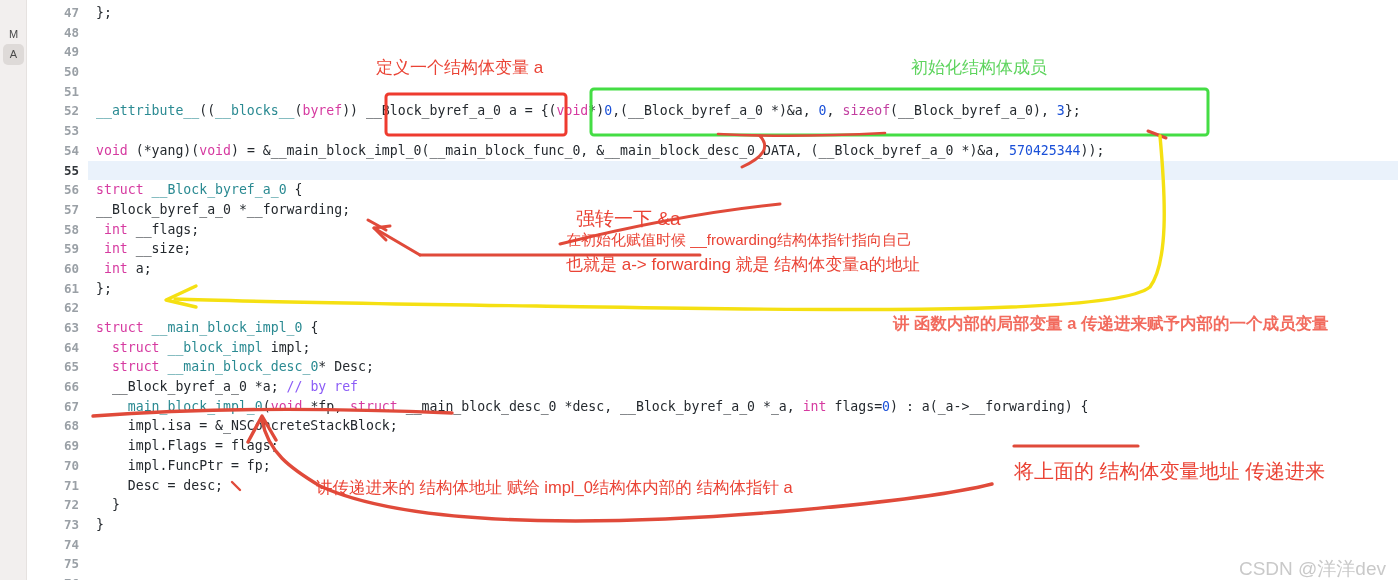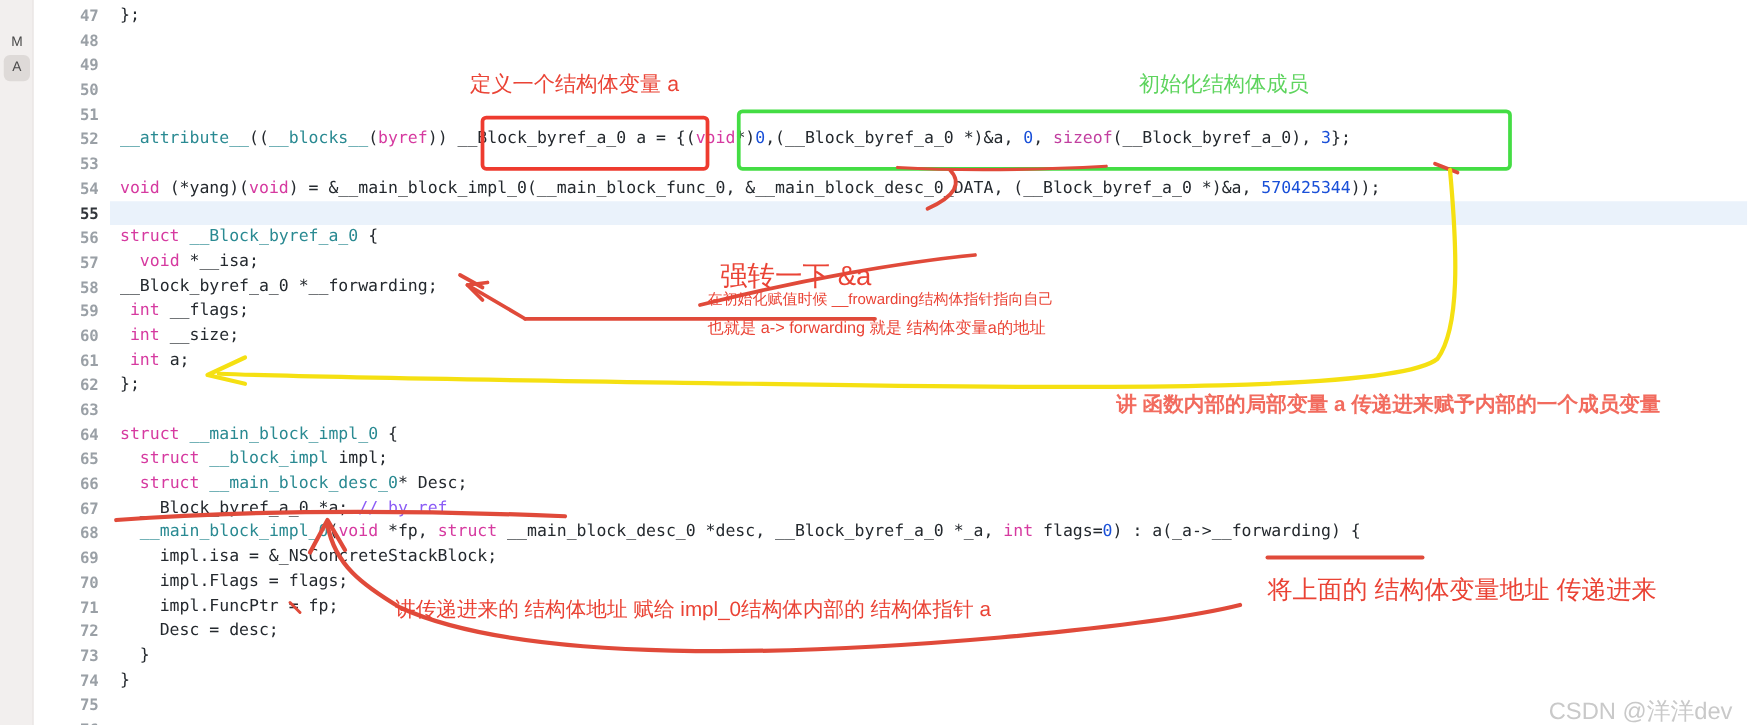--- a/index.html
+++ b/index.html
@@ -162,21 +162,20 @@
         <div class="cl"><span class="pl">};</span></div>
         <div class="cl">&nbsp;</div>
         <div class="cl">&nbsp;</div>
         <div class="cl">&nbsp;</div>
         <div class="cl">&nbsp;</div>
         <div class="cl"><span class="ty">__attribute__</span><span class="pl">((</span><span class="ty">__blocks__</span><span class="pl">(</span><span class="kw">byref</span><span class="pl">)) __Block_byref_a_0 a = {(</span><span class="kw">void</span><span class="pl">*)</span><span class="num">0</span><span class="pl">,(__Block_byref_a_0 *)&amp;a, </span><span class="num">0</span><span class="pl">, </span><span class="fn">sizeof</span><span class="pl">(__Block_byref_a_0), </span><span class="num">3</span><span class="pl">};</span></div>
         <div class="cl">&nbsp;</div>
         <div class="cl"><span class="kw">void</span><span class="pl"> (*yang)(</span><span class="kw">void</span><span class="pl">) = &amp;__main_block_impl_0(__main_block_func_0, &amp;__main_block_desc_0_DATA, (__Block_byref_a_0 *)&amp;a, </span><span class="num">570425344</span><span class="pl">));</span></div>
         <div class="cl current-line">&nbsp;</div>
         <div class="cl"><span class="kw">struct</span><span class="pl"> </span><span class="ty">__Block_byref_a_0</span><span class="pl"> {</span></div>
-        <div class="cl"><span class="pl">  </span><span class="kw">void</span><span class="pl"> *__isa;</span></div>
         <div class="cl"><span class="pl">__Block_byref_a_0 *__forwarding;</span></div>
         <div class="cl"><span class="pl"> </span><span class="kw">int</span><span class="pl"> __flags;</span></div>
         <div class="cl"><span class="pl"> </span><span class="kw">int</span><span class="pl"> __size;</span></div>
         <div class="cl"><span class="pl"> </span><span class="kw">int</span><span class="pl"> a;</span></div>
         <div class="cl"><span class="pl">};</span></div>
         <div class="cl">&nbsp;</div>
         <div class="cl"><span class="kw">struct</span><span class="pl"> </span><span class="ty">__main_block_impl_0</span><span class="pl"> {</span></div>
         <div class="cl"><span class="pl">  </span><span class="kw">struct</span><span class="pl"> </span><span class="ty">__block_impl</span><span class="pl"> impl;</span></div>
         <div class="cl"><span class="pl">  </span><span class="kw">struct</span><span class="pl"> </span><span class="ty">__main_block_desc_0</span><span class="pl">* Desc;</span></div>
         <div class="cl"><span class="pl">  __Block_byref_a_0 *a; </span><span class="cm">// by ref</span></div>
@@ -230,25 +229,25 @@
 
       <path d="M 1014 434 L 1138 434" fill="none" stroke="#e04a3a" stroke-width="3.2" stroke-linecap="round"></path>
 
       <path d="M 232 470 L 240 478" fill="none" stroke="#e04a3a" stroke-width="2.4" stroke-linecap="round"></path>
     </svg>
 
     <div class="anno-text anno-red" style="left:376px; top:44px; font-size:17px;">定义一个结构体变量 a</div>
 
     <div class="anno-text anno-green" style="left:911px; top:44px; font-size:17px;">初始化结构体成员</div>
 
-    <div class="anno-text anno-red" style="left:576px; top:194px; font-size:22px;">强转一下 &amp;a</div>
-
-    <div class="anno-text anno-red" style="left:566px; top:219px; font-size:12px;">在初始化赋值时候  __frowarding结构体指针指向自己</div>
-
-    <div class="anno-text anno-red" style="left:566px; top:241px; font-size:13px;">也就是 a-&gt; forwarding  就是 结构体变量a的地址</div>
+    <div class="anno-text anno-red" style="left:576px; top:194px; font-size:19px;">强转一下 &amp;a</div>
+
+    <div class="anno-text anno-red" style="left:566px; top:219px; font-size:15px;">在初始化赋值时候  __frowarding结构体指针指向自己</div>
+
+    <div class="anno-text anno-red" style="left:566px; top:241px; font-size:17px;">也就是 a-&gt; forwarding  就是 结构体变量a的地址</div>
 
     <div class="anno-text anno-yellow-red" style="left:893px; top:301px; font-size:16.5px;font-weight:bold;">讲 函数内部的局部变量 a 传递进来赋予内部的一个成员变量</div>
 
     <div class="anno-text anno-red" style="left:316px; top:465px; font-size:16.5px;">讲传递进来的 结构体地址 赋给 impl_0结构体内部的 结构体指针 a</div>
 
     <div class="anno-text anno-red" style="left:1014px; top:446px; font-size:20px;">将上面的 结构体变量地址 传递进来</div>
 
     <div class="watermark">CSDN @洋洋dev</div>
   </div>
 

